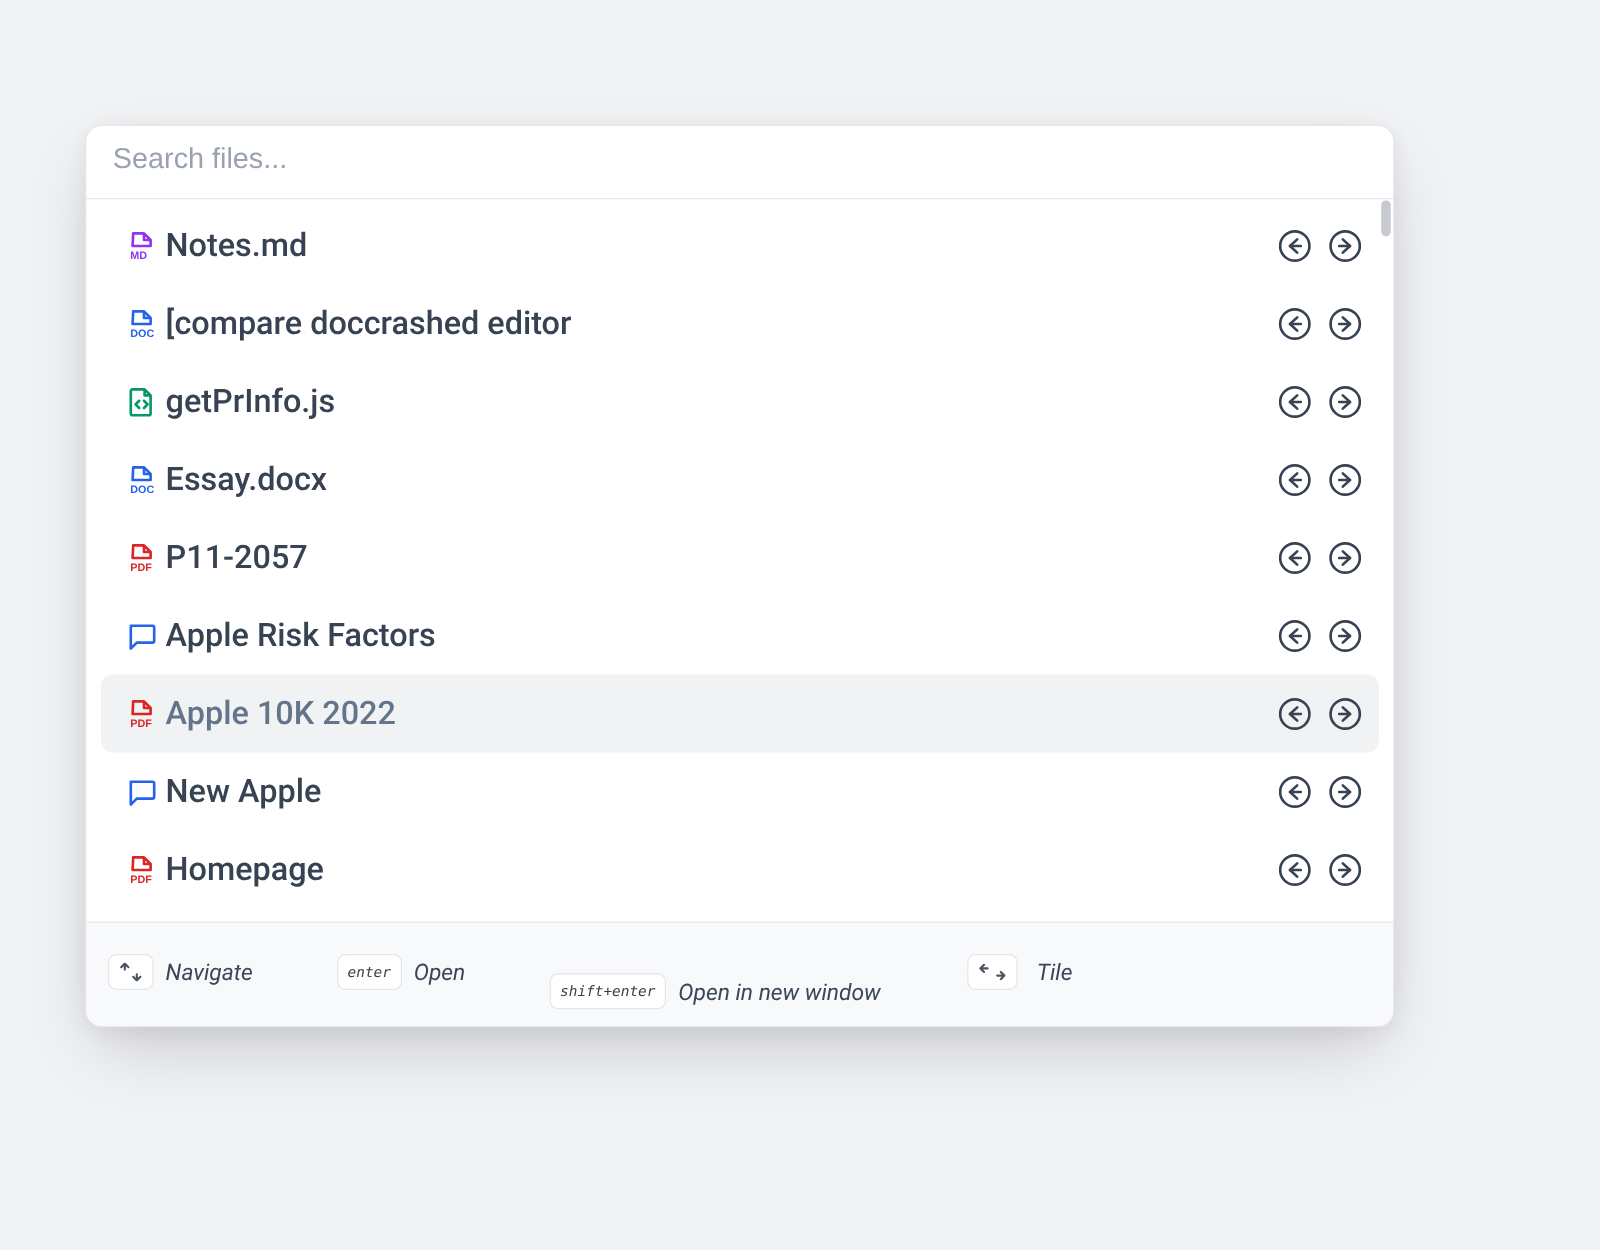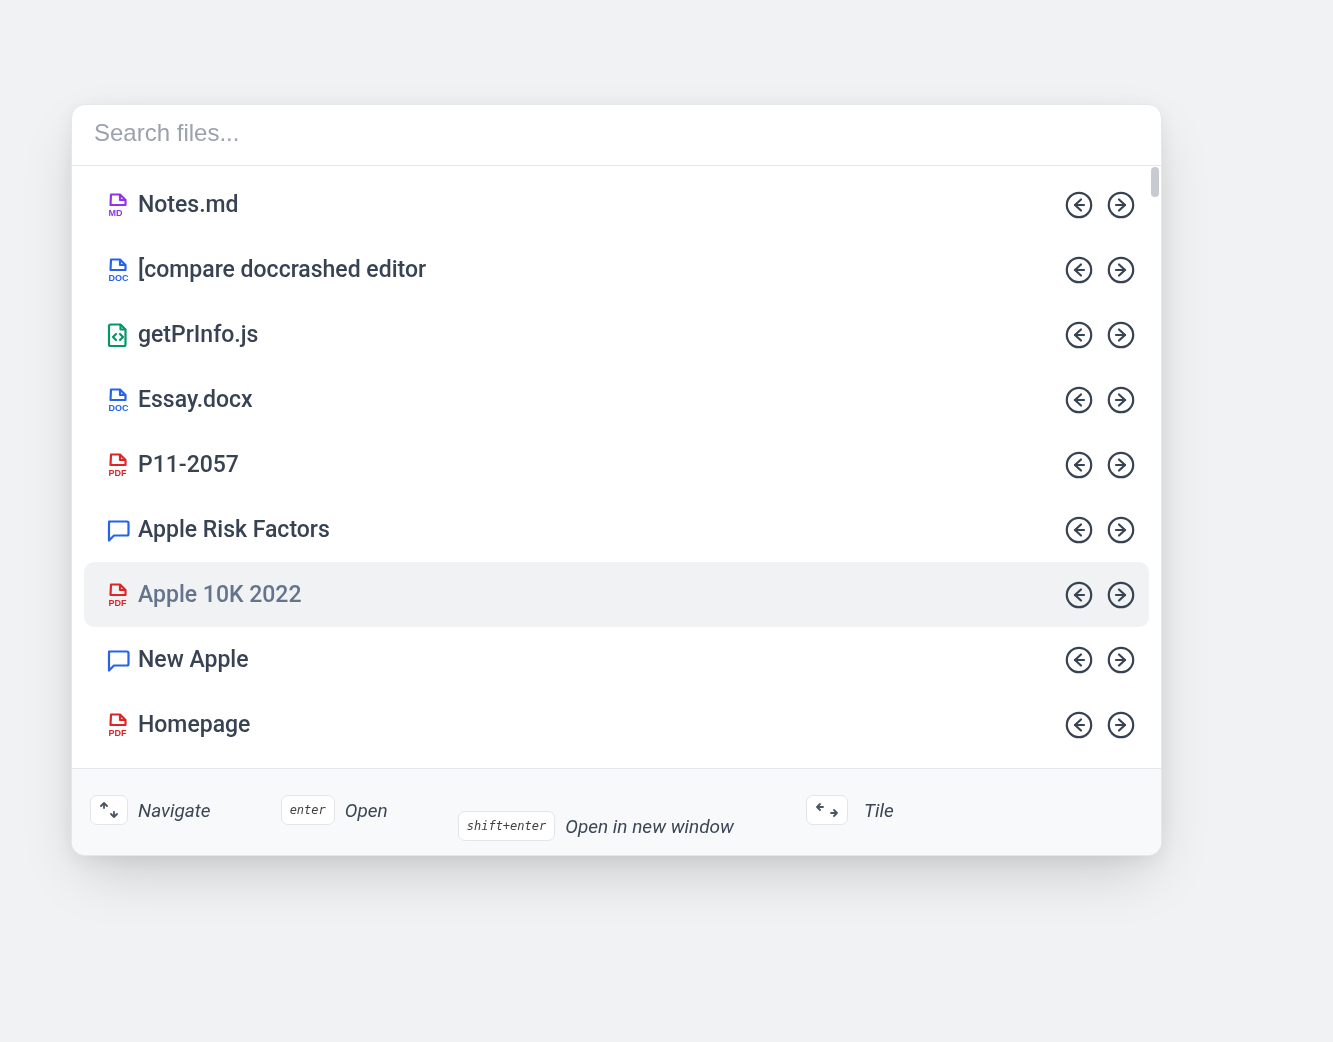--- a/index.html
+++ b/index.html
@@ -64,21 +64,21 @@
   }
   .row.selected .file-label { color: #64748b; }
   .icon-slot {
     width: 40px;
     display: flex;
     justify-content: center;
     align-items: center;
   }
   .icon-slot svg { display:block; }
   .file-label {
-    font-size: 23px;
+    font-size: 27px;
     font-weight: 500;
     color: #374252;
     line-height: 1.2;
     flex: 1;
     white-space: nowrap;
     overflow: hidden;
     text-overflow: ellipsis;
   }
   .row-actions {
     display: flex;

